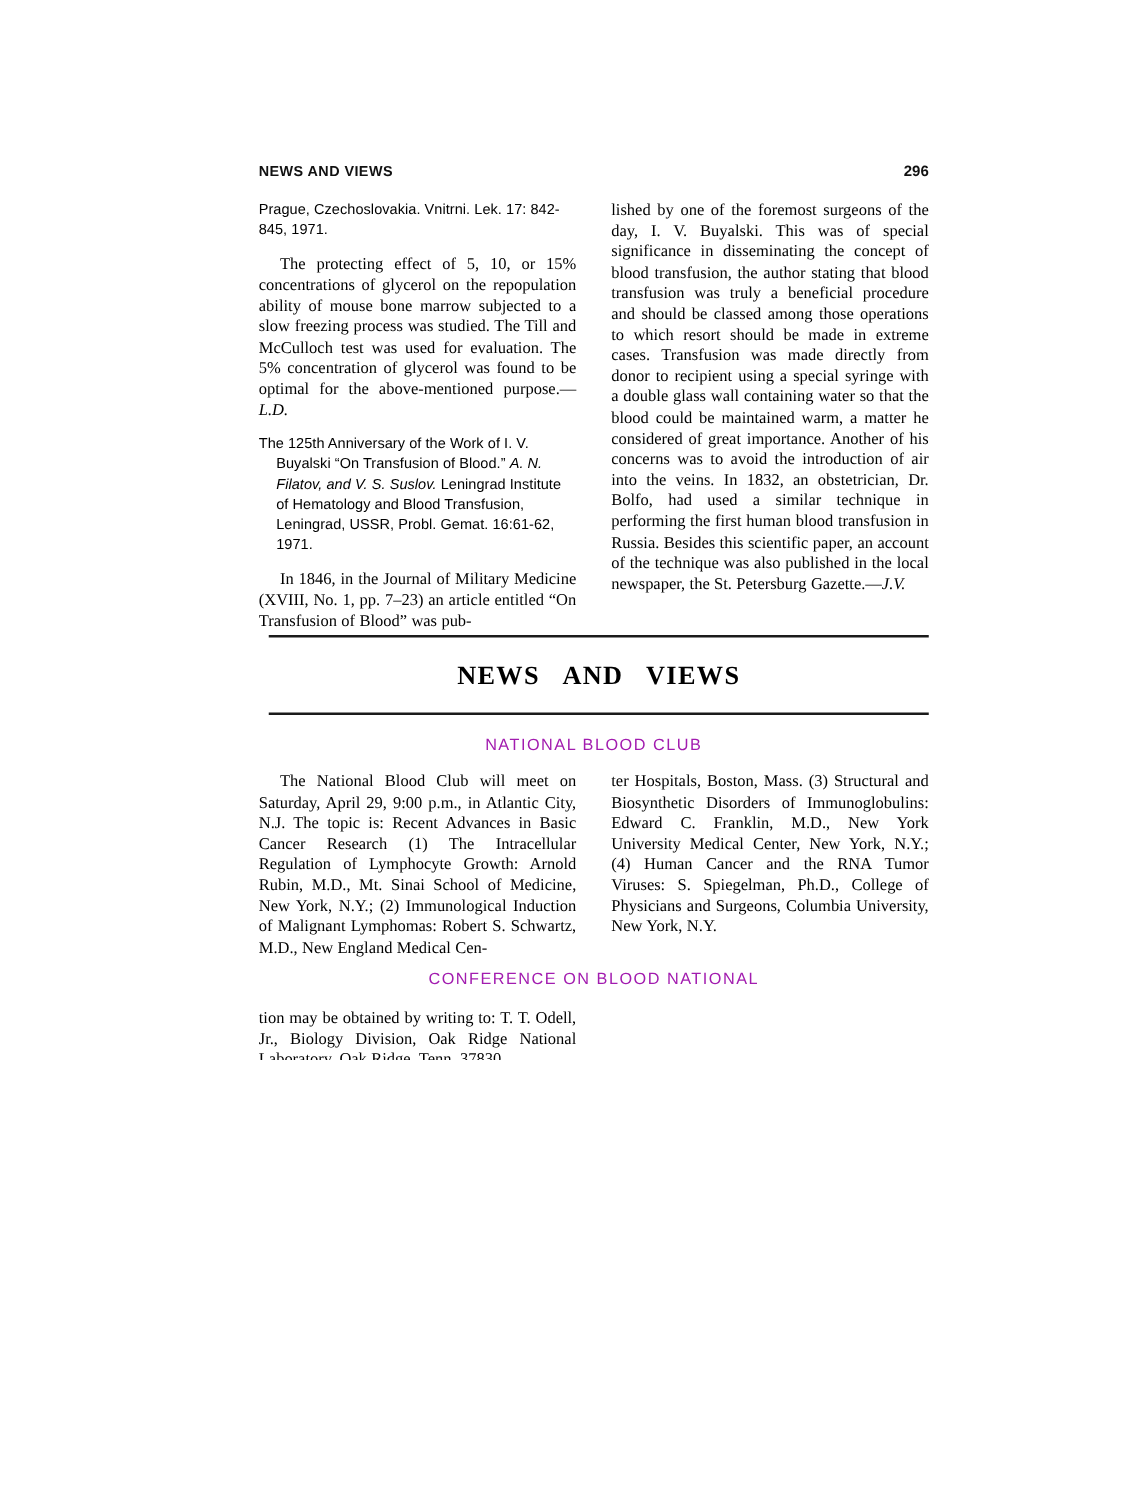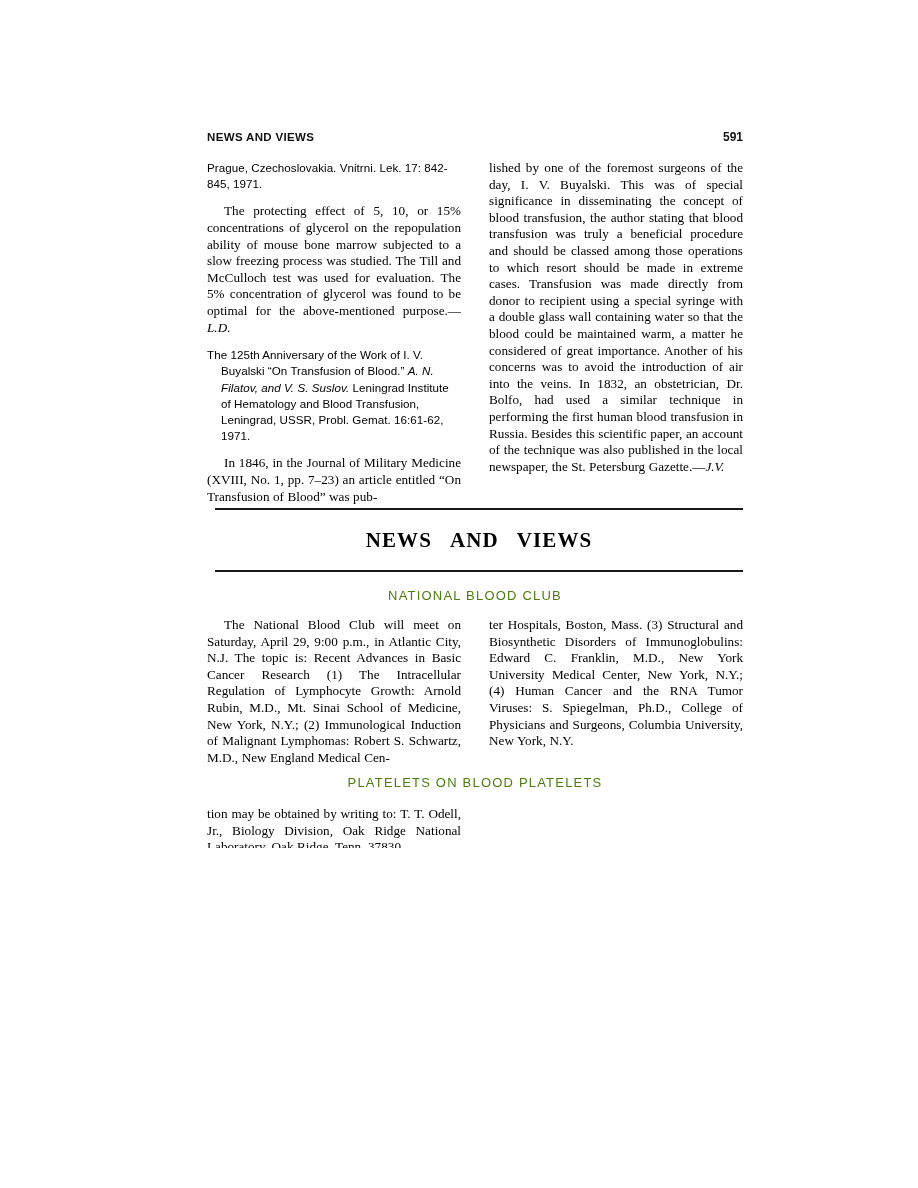--- a/index.html
+++ b/index.html
@@ -111,36 +111,36 @@
   
   .subhead {
     position: absolute;
     left: 207px;
     width: 536px;
     text-align: center;
     font-family: "Liberation Sans", sans-serif;
     font-size: 13px;
     font-weight: 400;
     letter-spacing: 1.2px;
-    color: #4d7c0f;
+    color: #a21caf;
   }
   .subhead-club { top: 588px; }
   .subhead-conf { top: 775px; }
 
   .block-club { top: 617px; }
   .block-conf { top: 806px; }
 </style>
 </head>
 <body>
 
 <div class="page">
 
   <div class="running-head">
     <span>NEWS AND VIEWS</span>
-    <span class="folio">591</span>
+    <span class="folio">296</span>
   </div>
 
   <div class="columns block-top">
     <div class="col">
       <p class="sans">Prague, Czechoslovakia. Vnitrni. Lek. 17: 842-845, 1971.</p>
       <p class="body"><span>The protecting effect of 5, 10, or 15% concentrations of glycerol on the repopulation ability of mouse bone marrow subjected to a slow freezing process was studied. The Till and McCulloch test was used for evaluation. The 5% concentration of glycerol was found to be optimal for the above-mentioned purpose.—</span><i class="inits">L.D.</i></p>
       <p class="sans hang"><span>The 125th Anniversary of the Work of I. V. Buyalski “On Transfusion of Blood.” </span><i>A. N. Filatov, and V. S. Suslov.</i><span> Leningrad Institute of Hematology and Blood Transfusion, Leningrad, USSR, Probl. Gemat. 16:61-62, 1971.</span></p>
       <p class="body tight">In 1846, in the Journal of Military Medicine (XVIII, No. 1, pp. 7–23) an article entitled “On Transfusion of Blood” was pub-</p>
     </div>
     <div class="col">
@@ -157,20 +157,20 @@
   <div class="subhead subhead-club">NATIONAL BLOOD CLUB</div>
   <div class="columns block-club">
     <div class="col">
       <p class="body tight">The National Blood Club will meet on Saturday, April 29, 9:00 p.m., in Atlantic City, N.J. The topic is: Recent Advances in Basic Cancer Research (1) The Intracellular Regulation of Lymphocyte Growth: Arnold Rubin, M.D., Mt. Sinai School of Medicine, New York, N.Y.; (2) Immunological Induction of Malignant Lymphomas: Robert S. Schwartz, M.D., New England Medical Cen-</p>
     </div>
     <div class="col">
       <p class="body noindent tight">ter Hospitals, Boston, Mass. (3) Structural and Biosynthetic Disorders of Immunoglobulins: Edward C. Franklin, M.D., New York University Medical Center, New York, N.Y.; (4) Human Cancer and the RNA Tumor Viruses: S. Spiegelman, Ph.D., College of Physicians and Surgeons, Columbia University, New York, N.Y.</p>
     </div>
   </div>
 
-  <div class="subhead subhead-conf">PLATELETS ON BLOOD PLATELETS</div>
+  <div class="subhead subhead-conf">CONFERENCE ON BLOOD NATIONAL</div>
   <div class="columns block-conf">
     <div class="col">
       <p class="body noindent tight">tion may be obtained by writing to: T. T. Odell, Jr., Biology Division, Oak Ridge National Laboratory, Oak Ridge, Tenn. 37830.</p>
     </div>
   </div>
 
 </div>
 
 </body></html>

